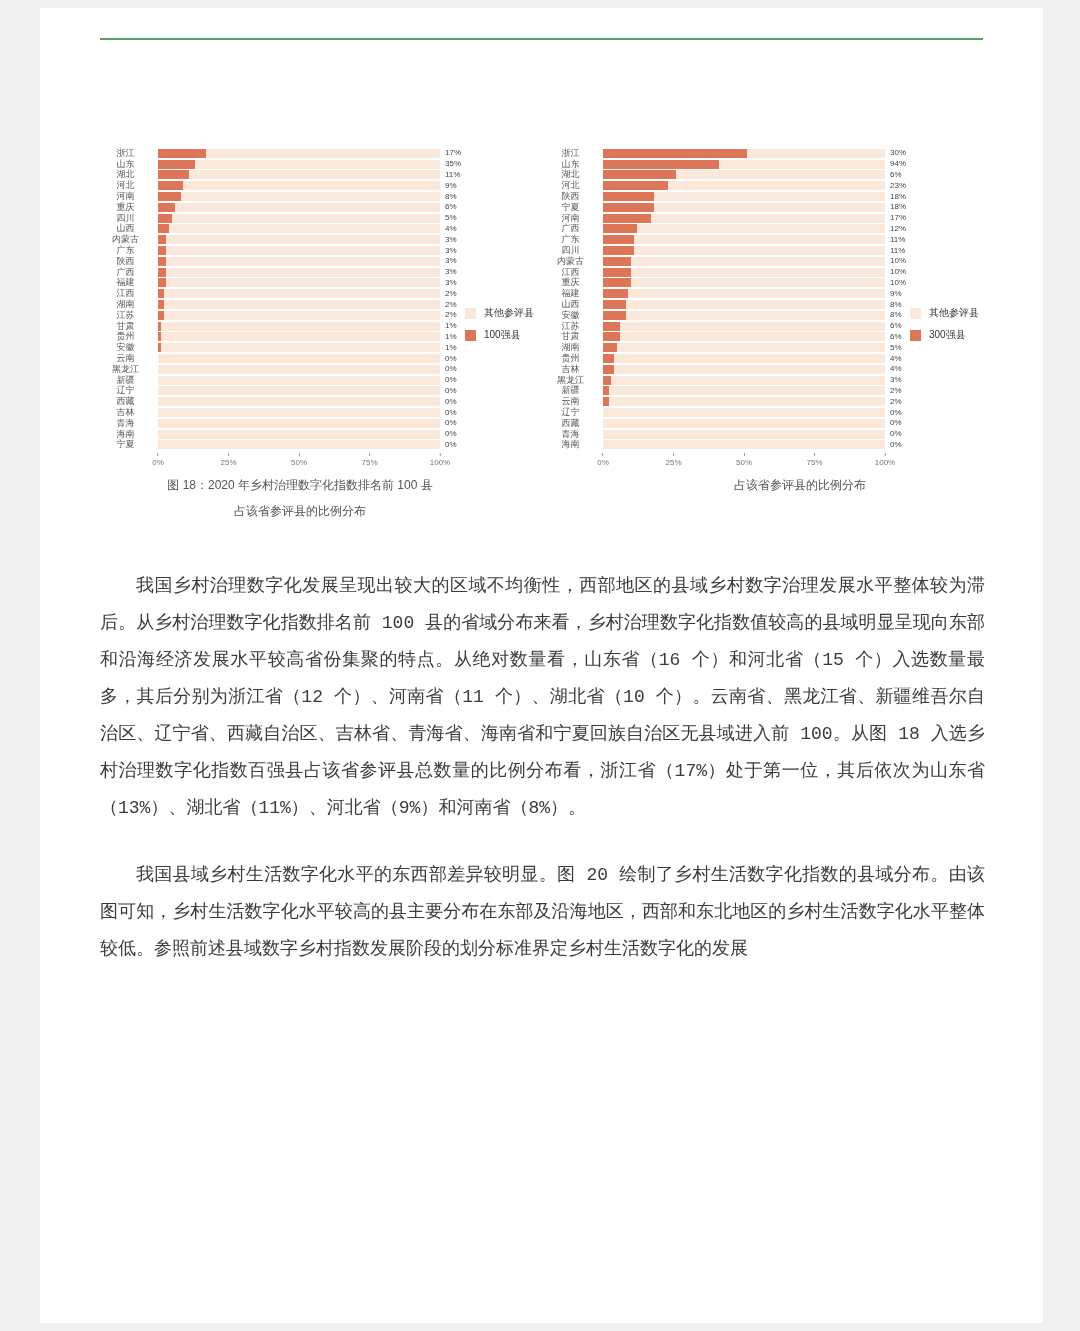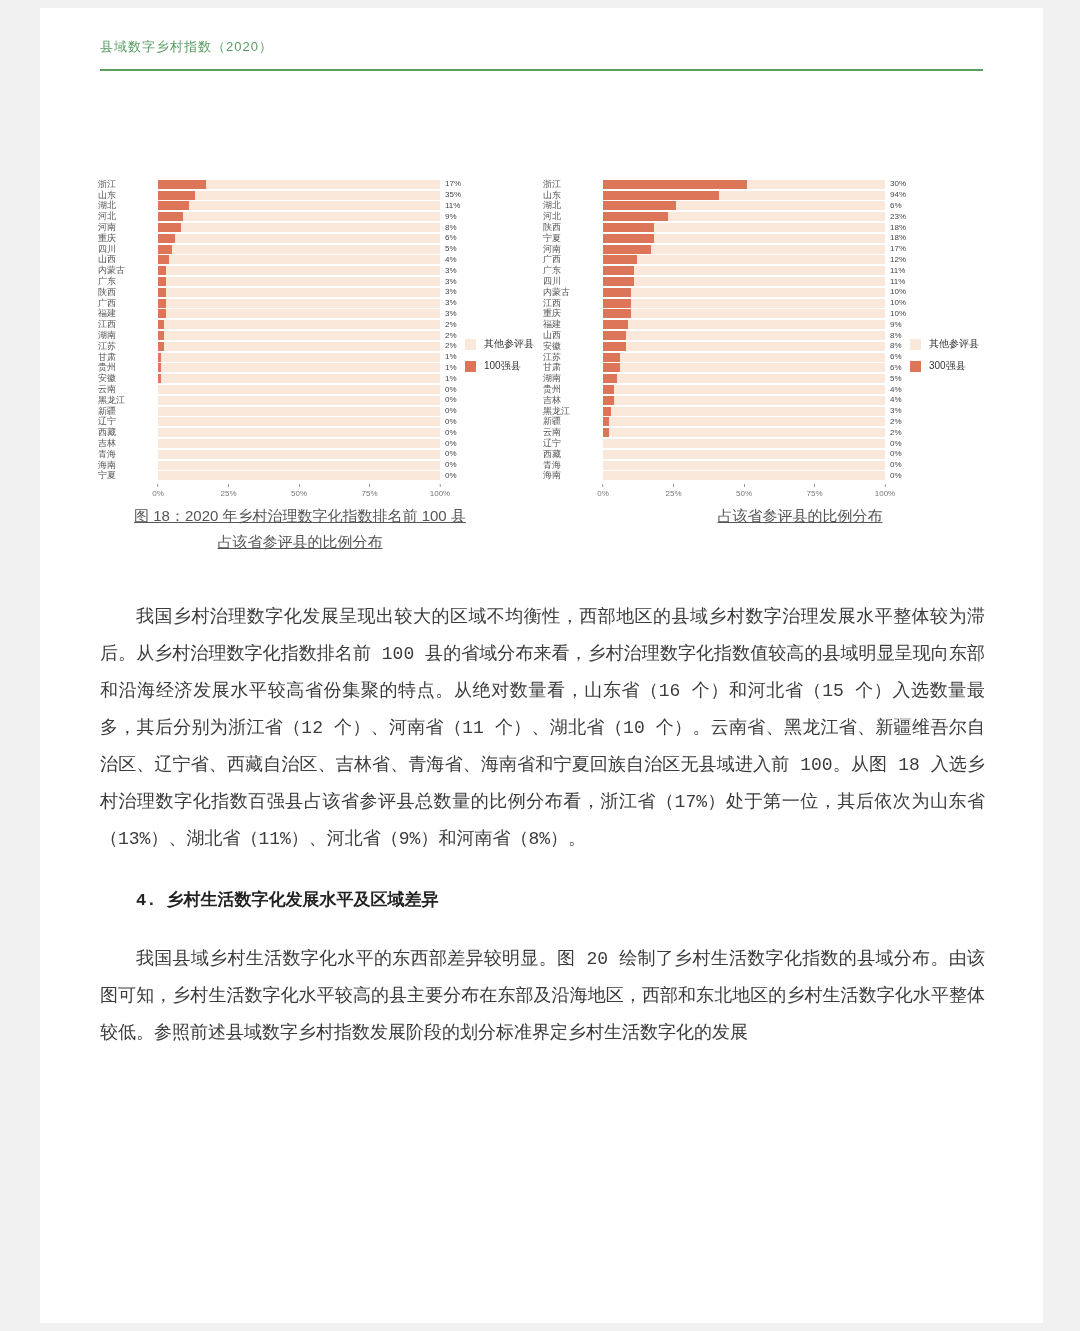--- a/index.html
+++ b/index.html
@@ -17,35 +17,35 @@
   .header { margin:30px 60px 0 60px; }
   .header-title { font-size:13px; letter-spacing:1px; color:#579d62; }
   .header-rule { margin-top:13px; border-bottom:2px solid #58a161; }
 
   
   .figures { position:relative; height:528px; }
   .chart { position:absolute; top:108px; width:440px; }
   .chart-left { left:58px; }
   .chart-right { left:503px; }
   .crow { display:flex; align-items:center; height:10.8px; }
-  .clabel { width:55px; text-align:left; padding-right:5px; font-size:9px; color:#555; line-height:1; white-space:nowrap; }
+  .clabel { width:55px; text-align:center; padding-right:5px; font-size:9px; color:#555; line-height:1; white-space:nowrap; }
   .ctrack { width:282px; height:9px; background:#fae9da; position:relative; flex:none; }
   .cbar { height:100%; background:#dd7658; }
   .cval { padding-left:5px; font-size:8px; color:#444; line-height:1; }
   .caxis { position:relative; margin-left:60px; width:282px; height:16px; margin-top:3px; }
   .ctick { position:absolute; transform:translateX(-50%); text-align:center; font-size:8px; color:#777; }
   .ctick em { font-style:normal; }
   .tickmark { display:block; width:1px; height:3px; background:#999; margin:0 auto 2px auto; }
   .clegend { position:absolute; left:367px; top:158px; }
   .legitem { display:flex; align-items:center; margin-bottom:8px; white-space:nowrap; }
   .sw { width:11px; height:11px; display:inline-block; margin-right:8px; flex:none; }
   .sw-light { background:#fae9da; }
   .sw-red { background:#dd7658; }
   .legtext { font-size:10px; color:#333; }
-  .caption { position:absolute; width:380px; text-align:center; font-size:15px; line-height:26px; color:#555;text-decoration:underline; }
+  .caption { position:absolute; width:380px; text-align:center; font-size:12px; line-height:26px; color:#555; }
   .caption-left { left:70px; top:432px; }
   .caption-right { left:570px; top:432px; }
 
   
   .content { padding:0 58px 0 60px;font-family:Liberation Mono, monospace; }
   .content p {
     margin:0 0 30px 0;
     font-size:18px; line-height:37px; color:#3b3b3b;
     text-indent:2em; text-align:justify;
   }
@@ -53,21 +53,20 @@
     font-size:17px; color:#222; font-weight:bold;
     margin:10px 0 30px 36px;
   }
 </style>
 </head>
 <body>
 
 <div class="page">
 
   <div class="header">
-    <div class="header-title">县域数字乡村指数（2020）</div>
     <div class="header-rule"></div>
   </div>
 
   <div class="figures">
     <div class="chart chart-left">
         <div class="crows">
           <div class="crow">
             <div class="clabel">浙江</div>
             <div class="ctrack">
               <div class="cbar" style="width:17%"></div>
@@ -503,17 +502,16 @@
       <div>图 18：2020 年乡村治理数字化指数排名前 100 县</div>
       <div>占该省参评县的比例分布</div>
     </div>
     <div class="caption caption-right">
       <div>占该省参评县的比例分布</div>
     </div>
   </div>
 
   <div class="content">
     <p>我国乡村治理数字化发展呈现出较大的区域不均衡性，西部地区的县域乡村数字治理发展水平整体较为滞后。从乡村治理数字化指数排名前 100 县的省域分布来看，乡村治理数字化指数值较高的县域明显呈现向东部和沿海经济发展水平较高省份集聚的特点。从绝对数量看，山东省（16 个）和河北省（15 个）入选数量最多，其后分别为浙江省（12 个）、河南省（11 个）、湖北省（10 个）。云南省、黑龙江省、新疆维吾尔自治区、辽宁省、西藏自治区、吉林省、青海省、海南省和宁夏回族自治区无县域进入前 100。从图 18 入选乡村治理数字化指数百强县占该省参评县总数量的比例分布看，浙江省（17%）处于第一位，其后依次为山东省（13%）、湖北省（11%）、河北省（9%）和河南省（8%）。</p>
-    <h3>4. 乡村生活数字化发展水平及区域差异</h3>
     <p>我国县域乡村生活数字化水平的东西部差异较明显。图 20 绘制了乡村生活数字化指数的县域分布。由该图可知，乡村生活数字化水平较高的县主要分布在东部及沿海地区，西部和东北地区的乡村生活数字化水平整体较低。参照前述县域数字乡村指数发展阶段的划分标准界定乡村生活数字化的发展</p>
   </div>
 
 </div>
 
 </body></html>

